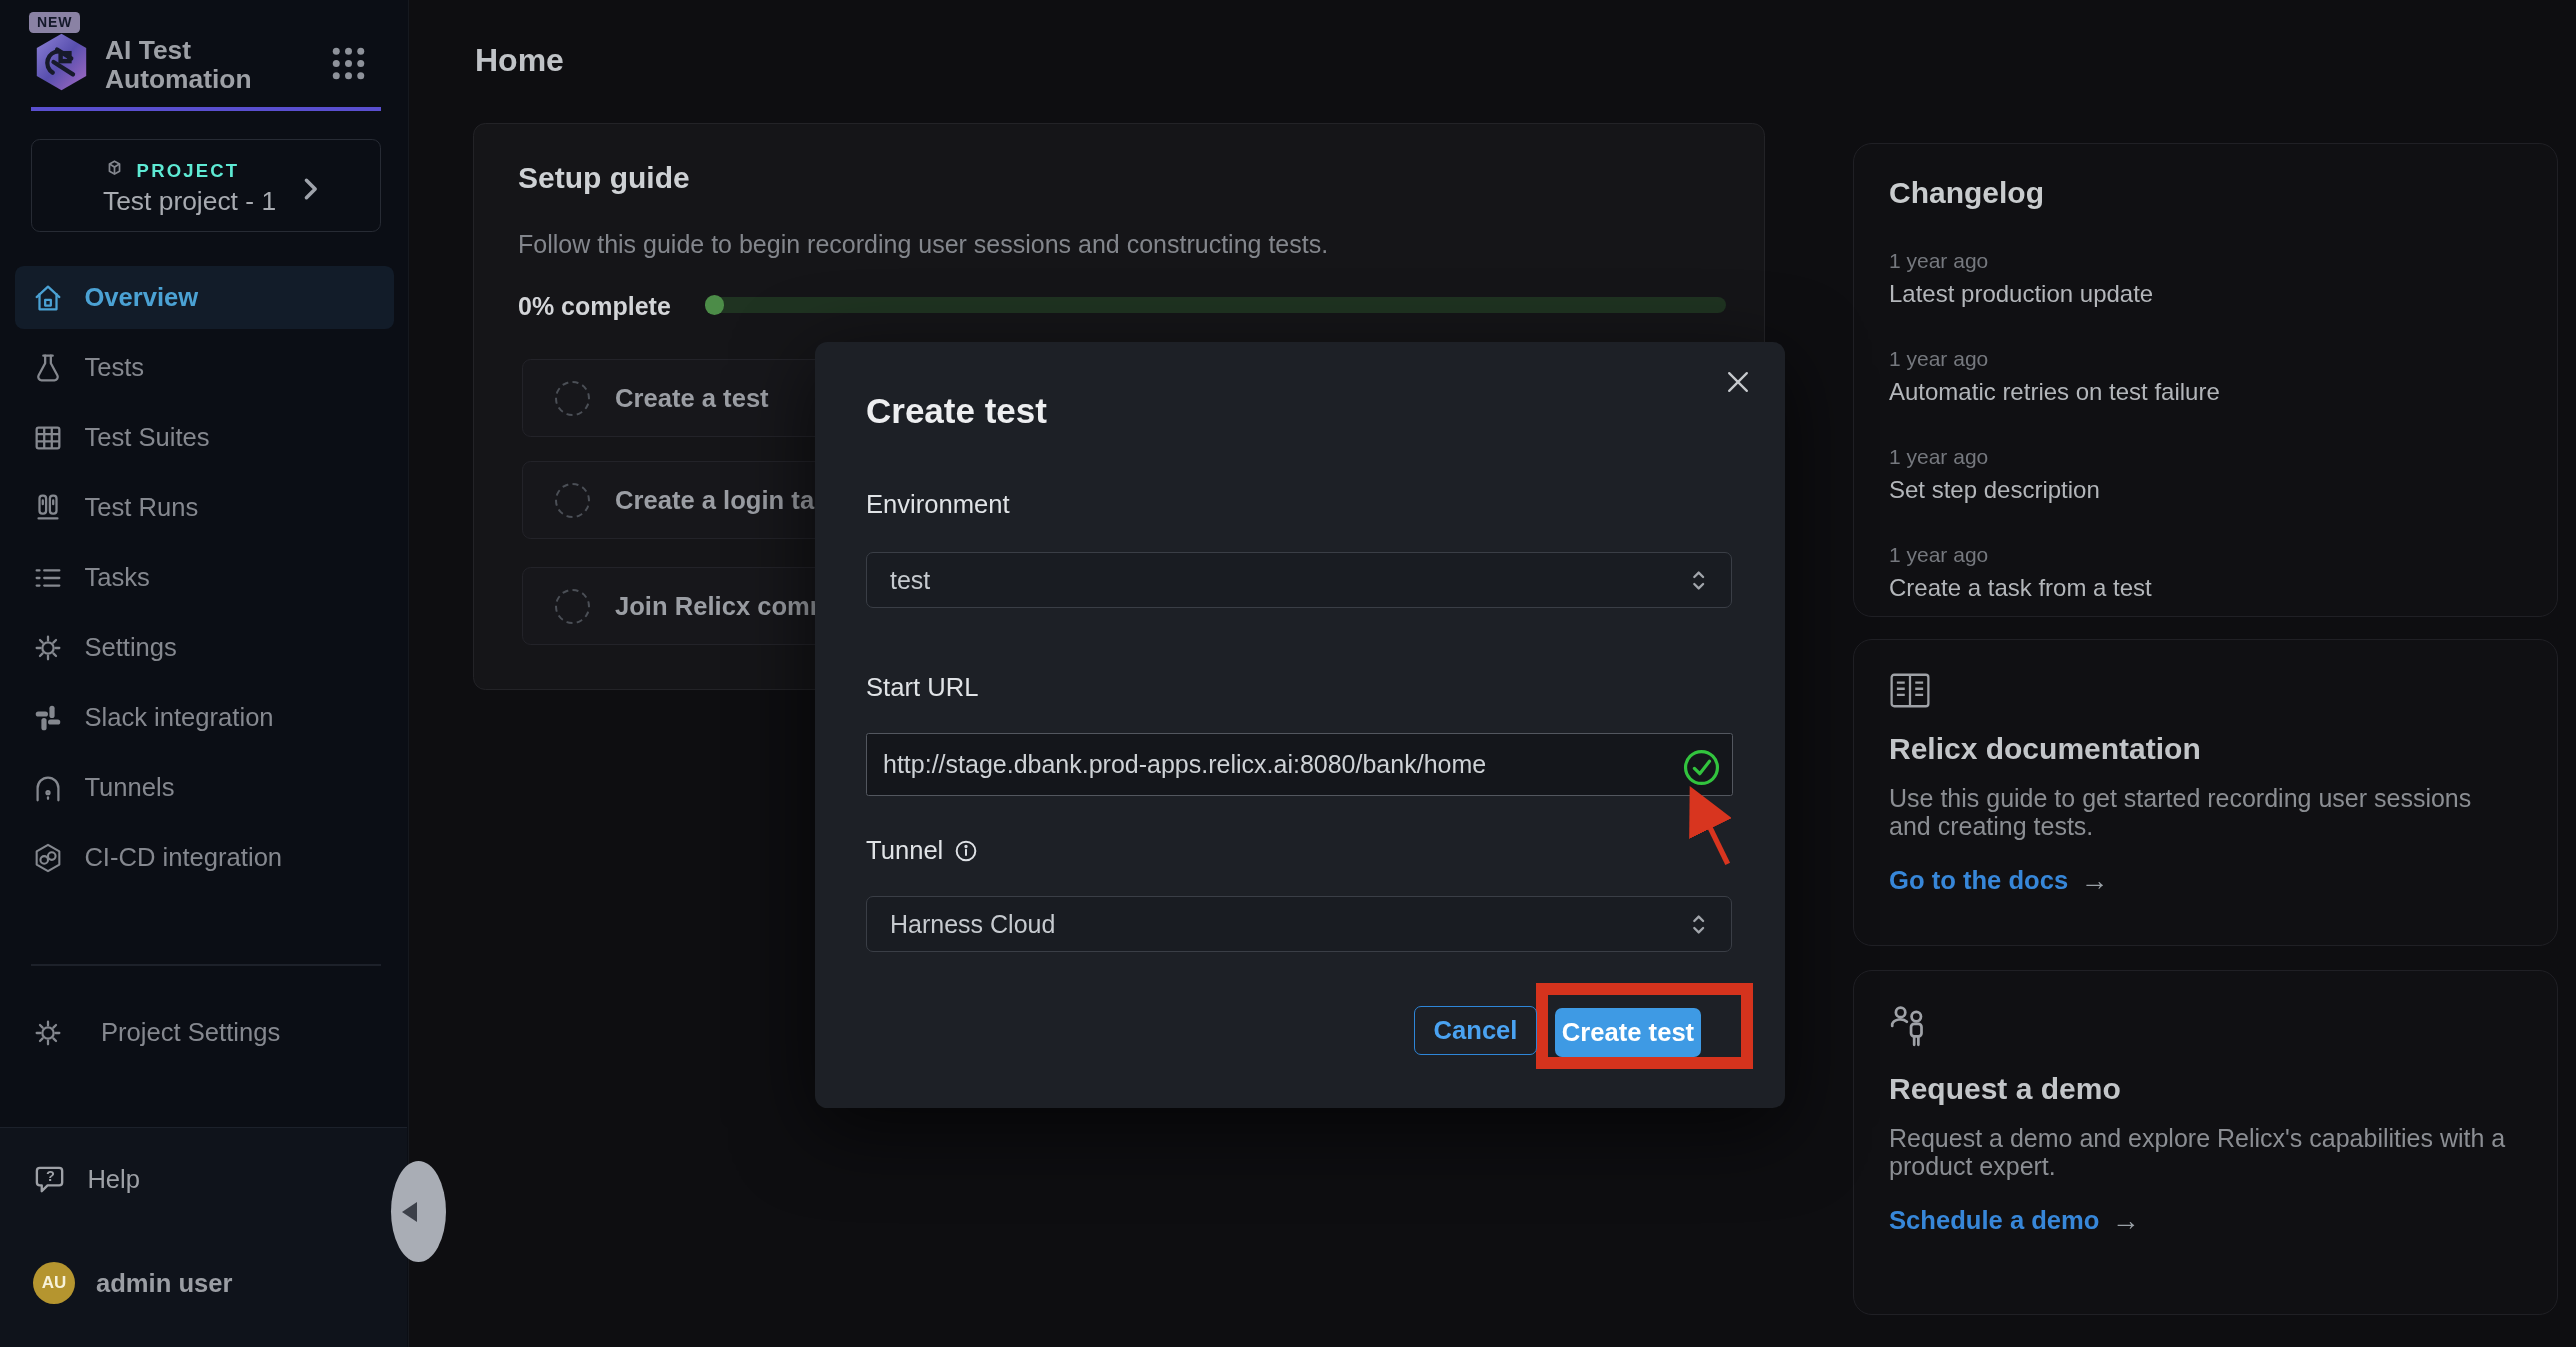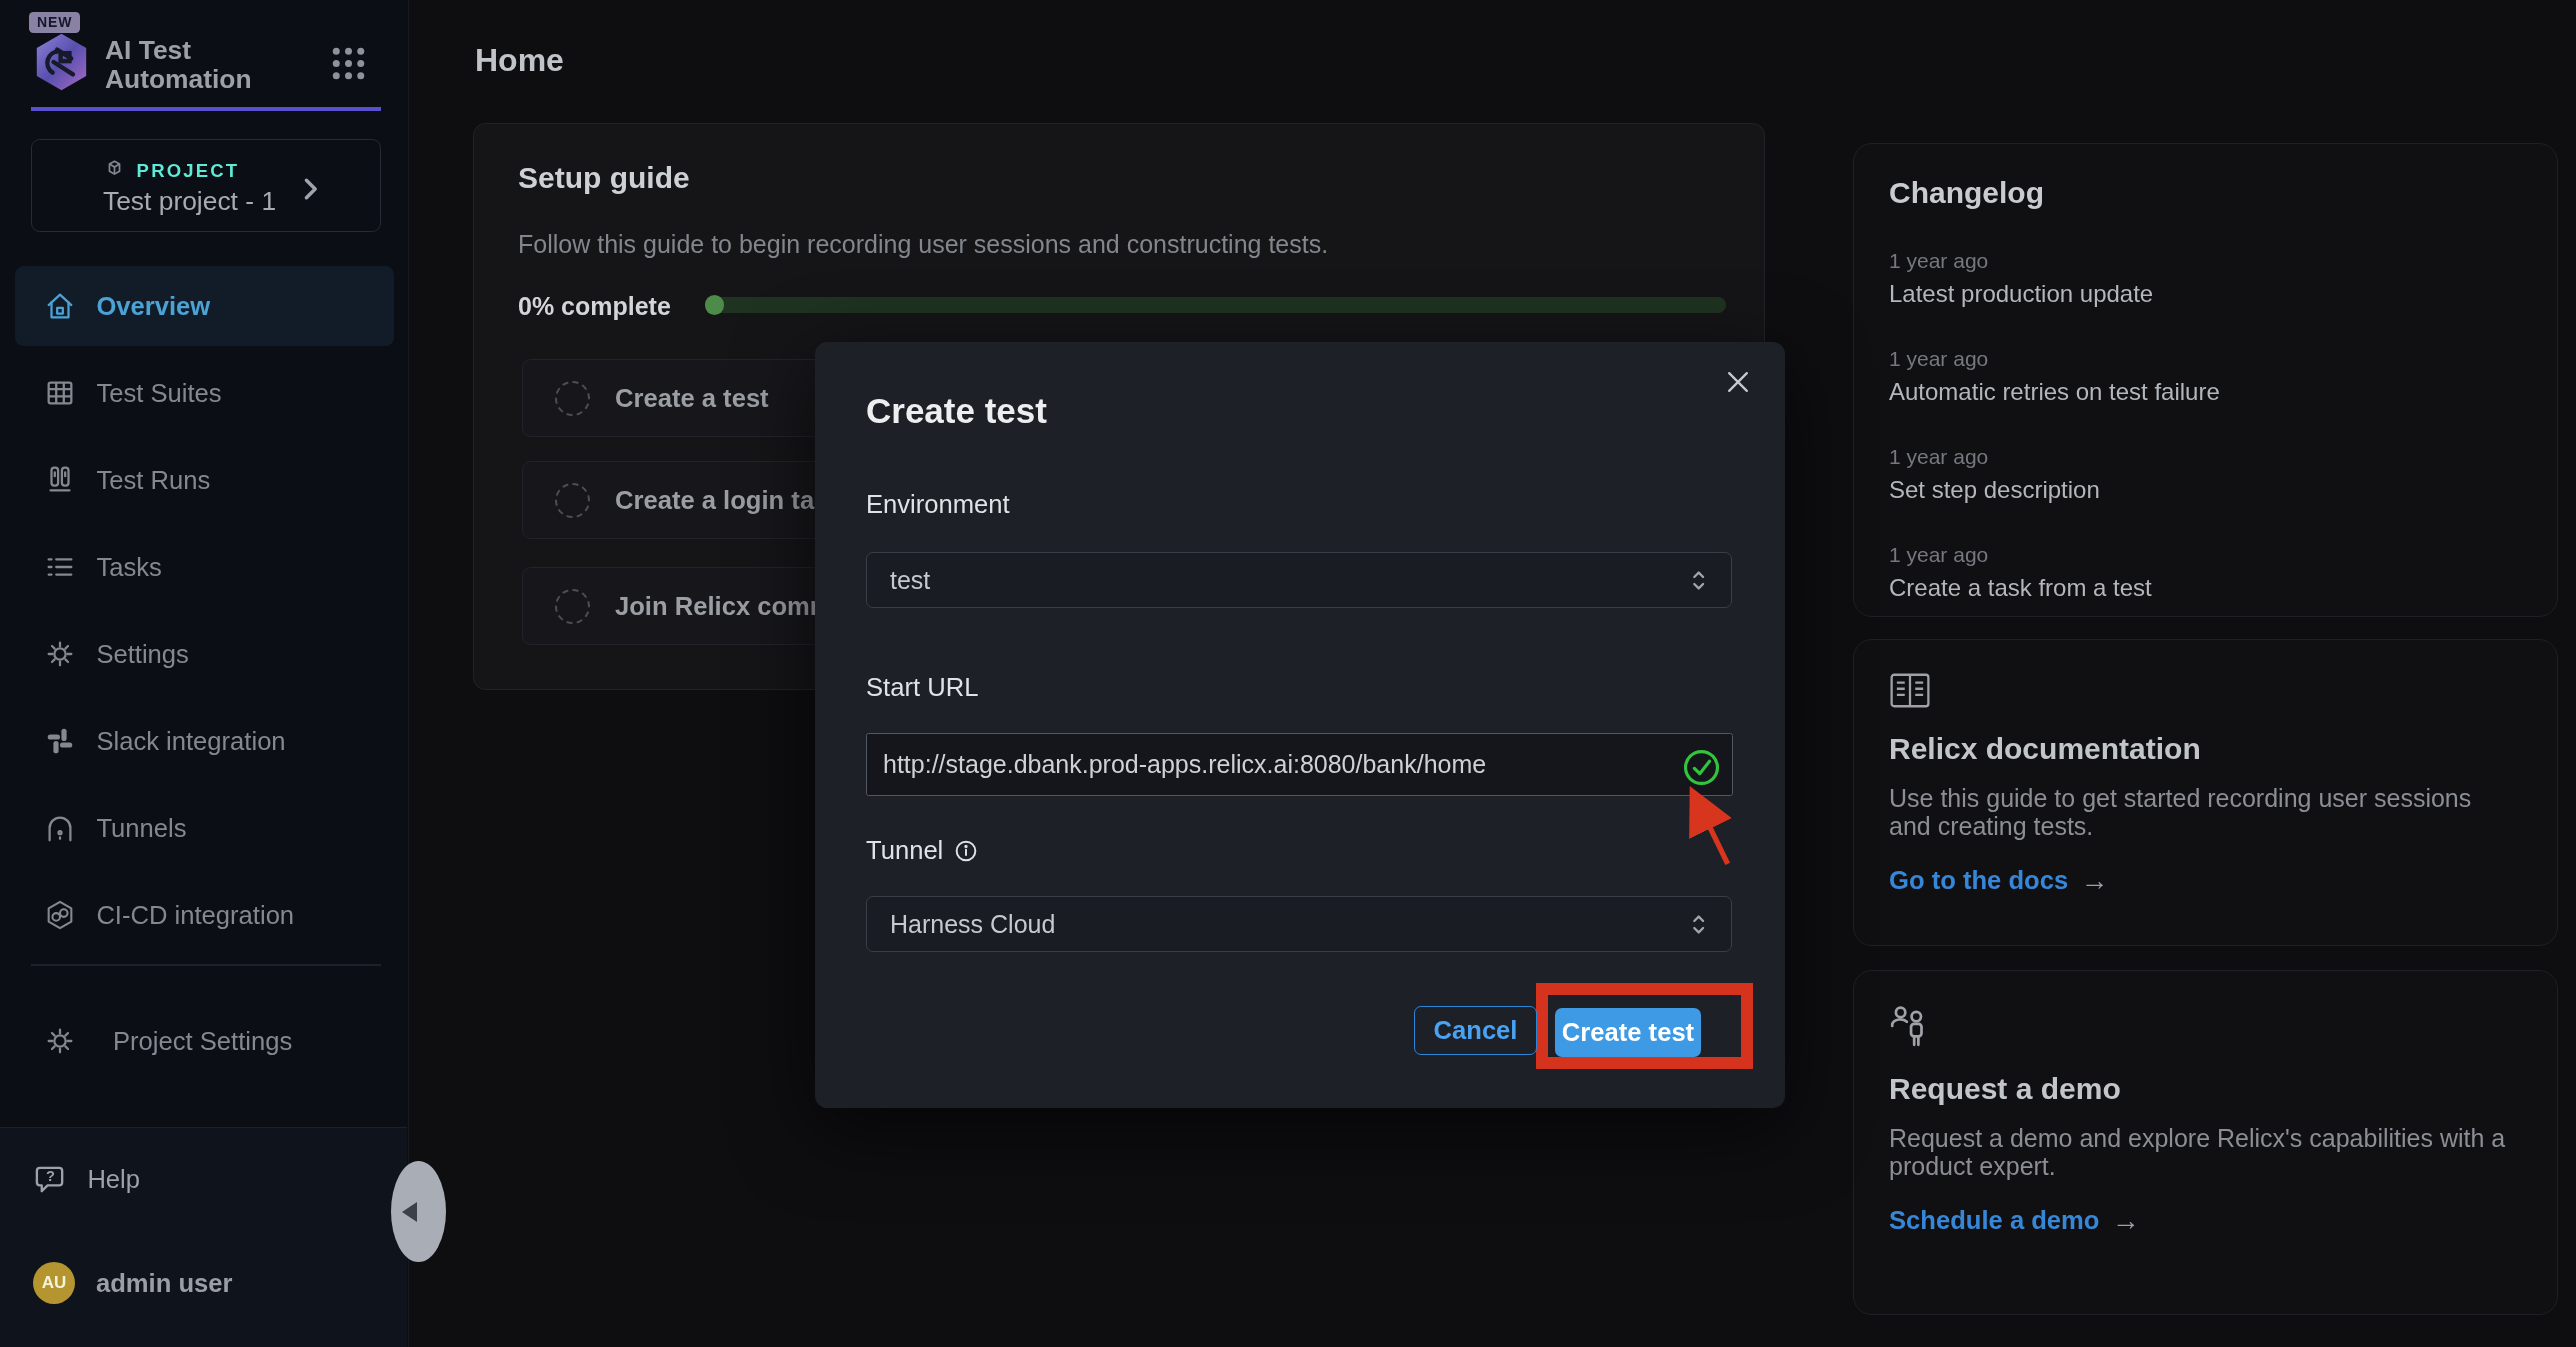--- a/index.html
+++ b/index.html
@@ -36,22 +36,22 @@
     position:absolute; left:31px; top:139px; width:350px; height:93px;
     border:1.8px solid #272b34; border-radius:8.8px; cursor:pointer;
   }
   .project-row1 { position:absolute; left:71px; top:19.4px; display:flex; align-items:center; gap:10.6px; }
   .project-label { font-size:18.5px; font-weight:700; letter-spacing:2.2px; color:#5eead4; }
   .project-name { position:absolute; left:71px; top:46px; font-size:26.4px; color:#a8abb1; }
   .project-chevron { position:absolute; right:60px; top:35px; color:#9fa3ab; }
 
   .nav { position:absolute; left:15px; top:266px; width:379px; }
   .nav-item {
-    height:80px; margin-bottom:7px; display:flex; align-items:center; gap:19.4px;
-    padding-left:28px; border-radius:8.8px; color:#85888f; font-size:25.6px; cursor:pointer;
+    height:63px; margin-bottom:7px; display:flex; align-items:center; gap:19.4px;
+    padding-left:16px; border-radius:8.8px; color:#85888f; font-size:25.6px; cursor:pointer;
   }
   .nav-item.active { background:#121c29; color:#4ba2d4; font-weight:600; }
   .nav-divider { position:absolute; left:31px; width:350px; height:1.8px; background:#1d212a; }
   .nav-item.abs { position:absolute; left:15px; width:379px; margin:0; }
 
   .sidebar-bottom {
     position:absolute; left:0; top:1127px; width:407px; height:220px;
     background:#0f131b; border-top:1.8px solid #1c212b;
   }
   .help-item {
@@ -227,20 +227,29 @@
         <svg width="34" height="34" viewBox="0 0 36 36" stroke="currentColor" stroke-width="2.4" fill="none" stroke-linecap="round" stroke-linejoin="round">
           <path d="M6 17 L18 6 L30 17"></path>
             <path d="M9 14 V30 H27 V14"></path>
             <rect x="15" y="20" width="6" height="6"></rect>
         </svg>
       </span>
       <span>Overview</span>
     </div>
     <div class="nav-item">
       <span>
+        <svg width="34" height="34" viewBox="0 0 36 36" stroke="currentColor" stroke-width="2.4" fill="none" stroke-linecap="round" stroke-linejoin="round">
+          <path d="M13 5 h10"></path>
+            <path d="M15 5 v8 l-7 13 a3.5 3.5 0 0 0 3 5 h14 a3.5 3.5 0 0 0 3 -5 l-7 -13 V5"></path>
+        </svg>
+      </span>
+      <span>Tests</span>
+    </div>
+    <div class="nav-item">
+      <span>
         <svg width="34" height="34" viewBox="0 0 36 36" stroke="currentColor" stroke-width="2.4" fill="none" stroke-linejoin="round">
           <rect x="6" y="7" width="24" height="22" rx="2"></rect>
             <path d="M14 7 v22 M22 7 v22 M6 14 h24 M6 21.5 h24"></path>
         </svg>
       </span>
       <span>Test Suites</span>
     </div>
     <div class="nav-item">
       <span>
         <svg width="34" height="34" viewBox="0 0 36 36" stroke="currentColor" stroke-width="2.4" fill="none" stroke-linecap="round" stroke-linejoin="round">

